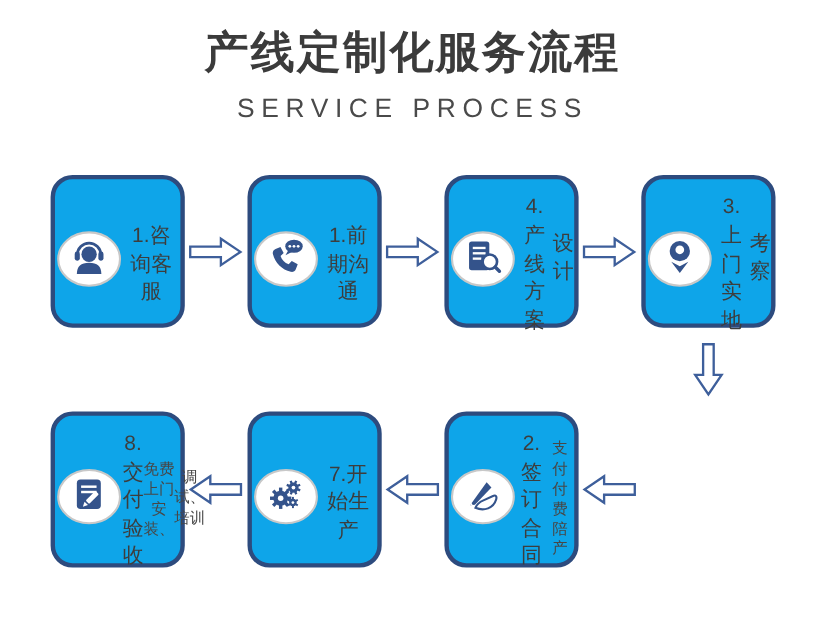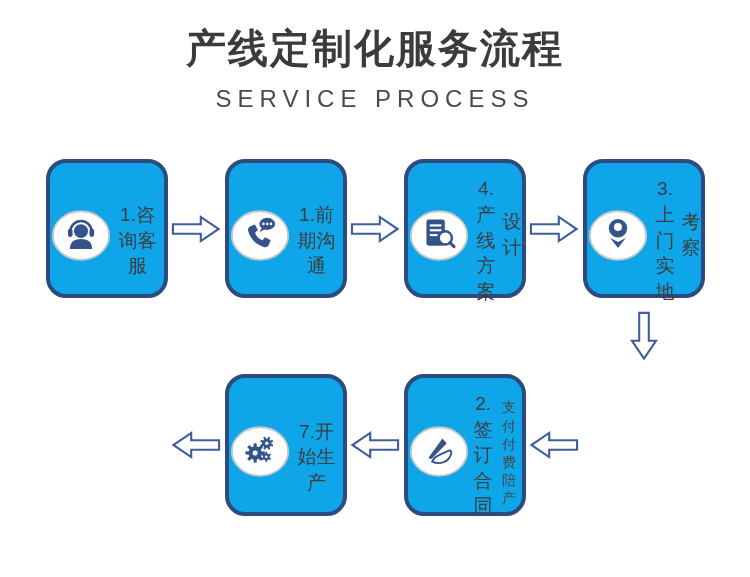--- a/index.html
+++ b/index.html
@@ -184,14 +184,31 @@
     <div class="label">7.开始生产</div>
     <div class="label" style="margin-top:0"></div>
   </div>
 
   <div class="arrowcell arrow-left" style="grid-area:3/2">
     <svg width="50" height="30" viewBox="0 0 52 30">
       <polygon points="2,10 31,10 31,2.5 49.5,15 31,27.5 31,20 2,20" fill="#fff" stroke="#3e5f9b" stroke-width="2.2"></polygon>
     </svg>
   </div>
 
+  <div class="step" style="grid-area:3/1">
+    <span class="badge">
+      <svg class="ic" width="62" height="53" viewBox="0 0 64 54">
+        <ellipse cx="32" cy="27" rx="29" ry="25" fill="#fff" stroke="#c8c8c8" stroke-width="2"></ellipse>
+        <rect x="20.5" y="11" width="22.5" height="27.5" rx="3.5" fill="#34538b"></rect>
+        <rect x="24.5" y="16.5" width="14.5" height="2.3" fill="#fff"></rect>
+        <rect x="24.5" y="21.5" width="14.5" height="2.3" fill="#fff"></rect>
+        <g transform="rotate(45 33.5 29)">
+          <rect x="31.3" y="20.5" width="4.6" height="13" rx="1" fill="#fff"></rect>
+          <polygon points="31.3,35 35.9,35 33.6,39.5" fill="#fff"></polygon>
+        </g>
+      </svg>
+    </span>
+    <div class="label tight">8.交付验收</div>
+    <div class="sub">免费上门安装、</div>
+    <div class="sub" style="margin-top:0">调试、培训</div>
+  </div>
 
 </div>
 
 </body></html>

